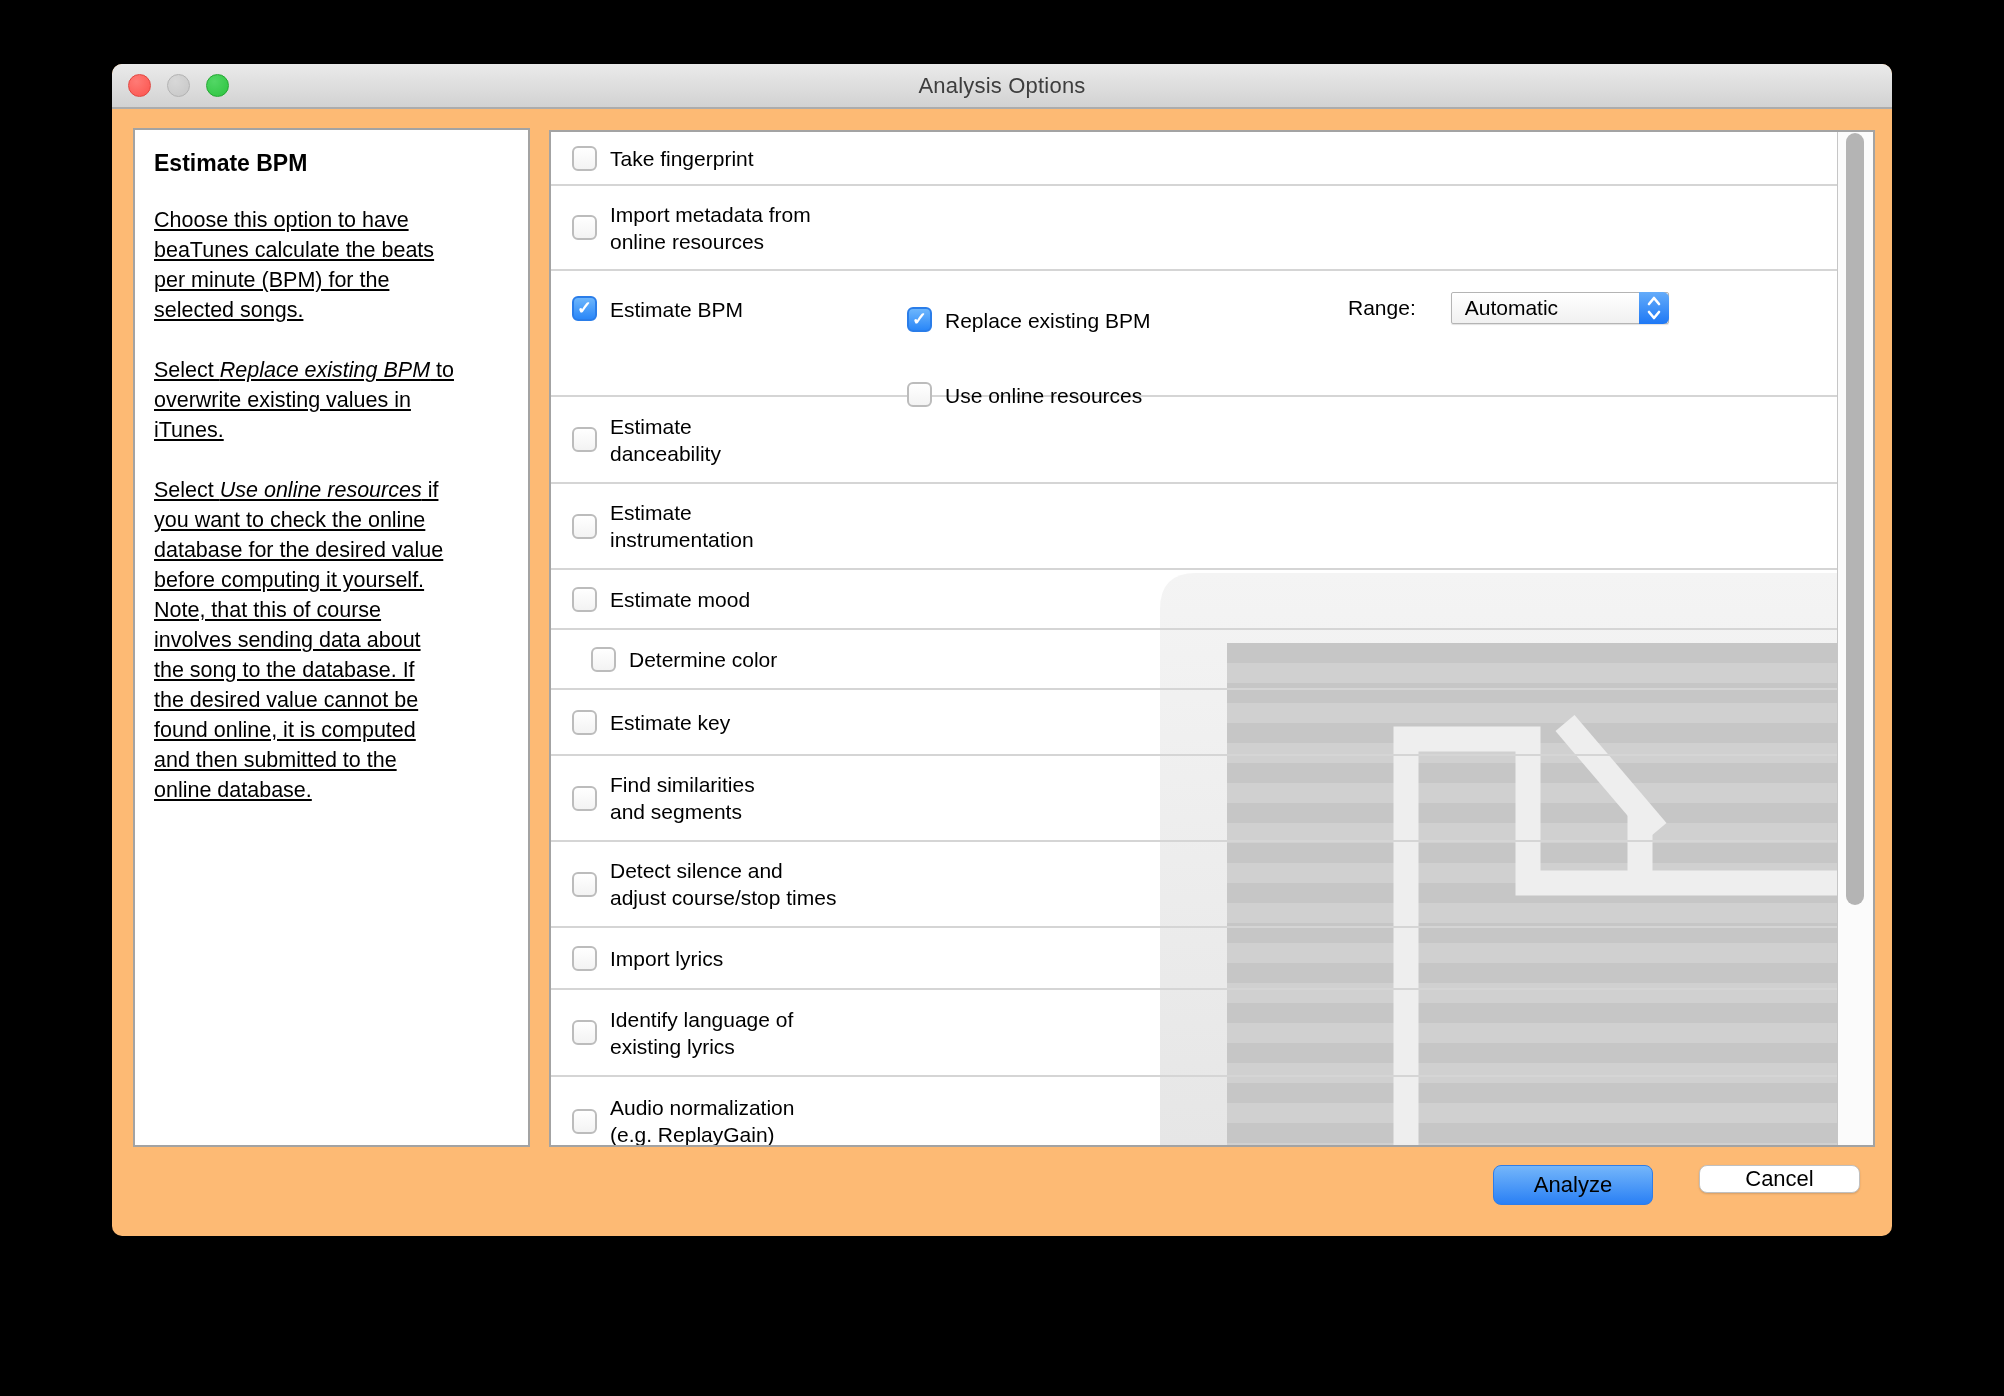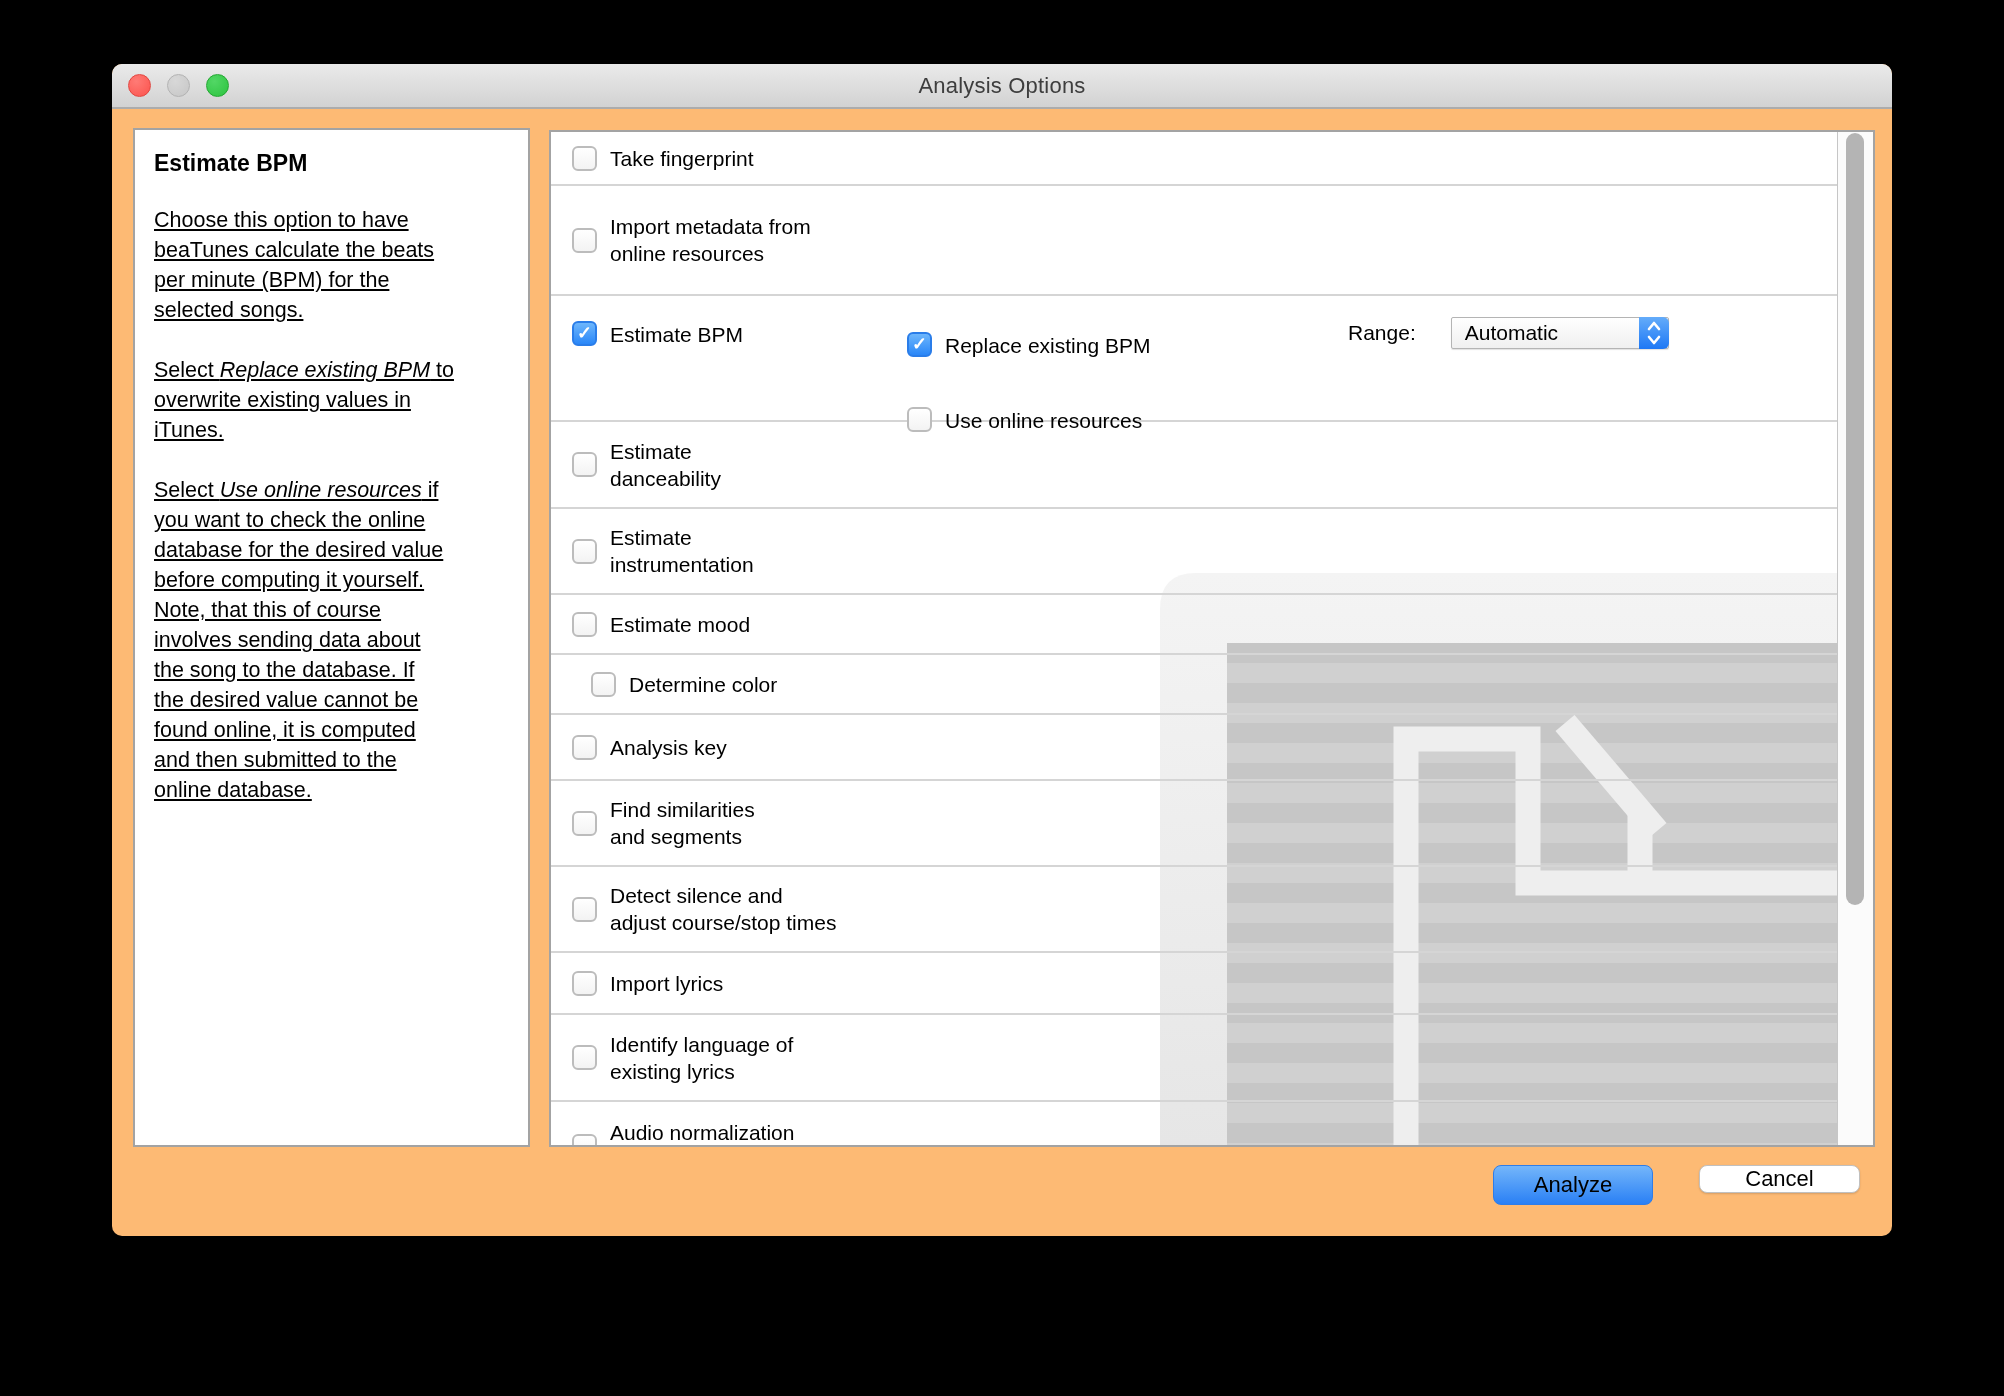--- a/index.html
+++ b/index.html
@@ -151,21 +151,21 @@
             </g>
           </g>
         </svg>
         <div class="rows" id="rows">
             <div class="row" style="height: 54px;">
               <span class="cb"></span>
               <span class="lbl">
                 <div>Take fingerprint</div>
               </span>
             </div>
-            <div class="row" style="height: 110px;">
+            <div class="row" style="height: 85px;">
               <span class="cb"></span>
               <span class="lbl">
                 <div>Import metadata from</div>
                 <div>online resources</div>
               </span>
             </div>
             <div class="row bpm" style="height: 126px;">
               <div class="bpm-col1">
                 <span class="cb on">
                   <span class="mark">✓</span>
@@ -221,21 +221,21 @@
             </div>
             <div class="row" style="height: 60px; padding-left: 40px;">
               <span class="cb"></span>
               <span class="lbl">
                 <div>Determine color</div>
               </span>
             </div>
             <div class="row" style="height: 66px;">
               <span class="cb"></span>
               <span class="lbl">
-                <div>Analysis key</div>
+                <div>Estimate key</div>
               </span>
             </div>
             <div class="row" style="height: 86px;">
               <span class="cb"></span>
               <span class="lbl">
                 <div>Find similarities</div>
                 <div>and segments</div>
               </span>
             </div>
             <div class="row" style="height: 86px;">

